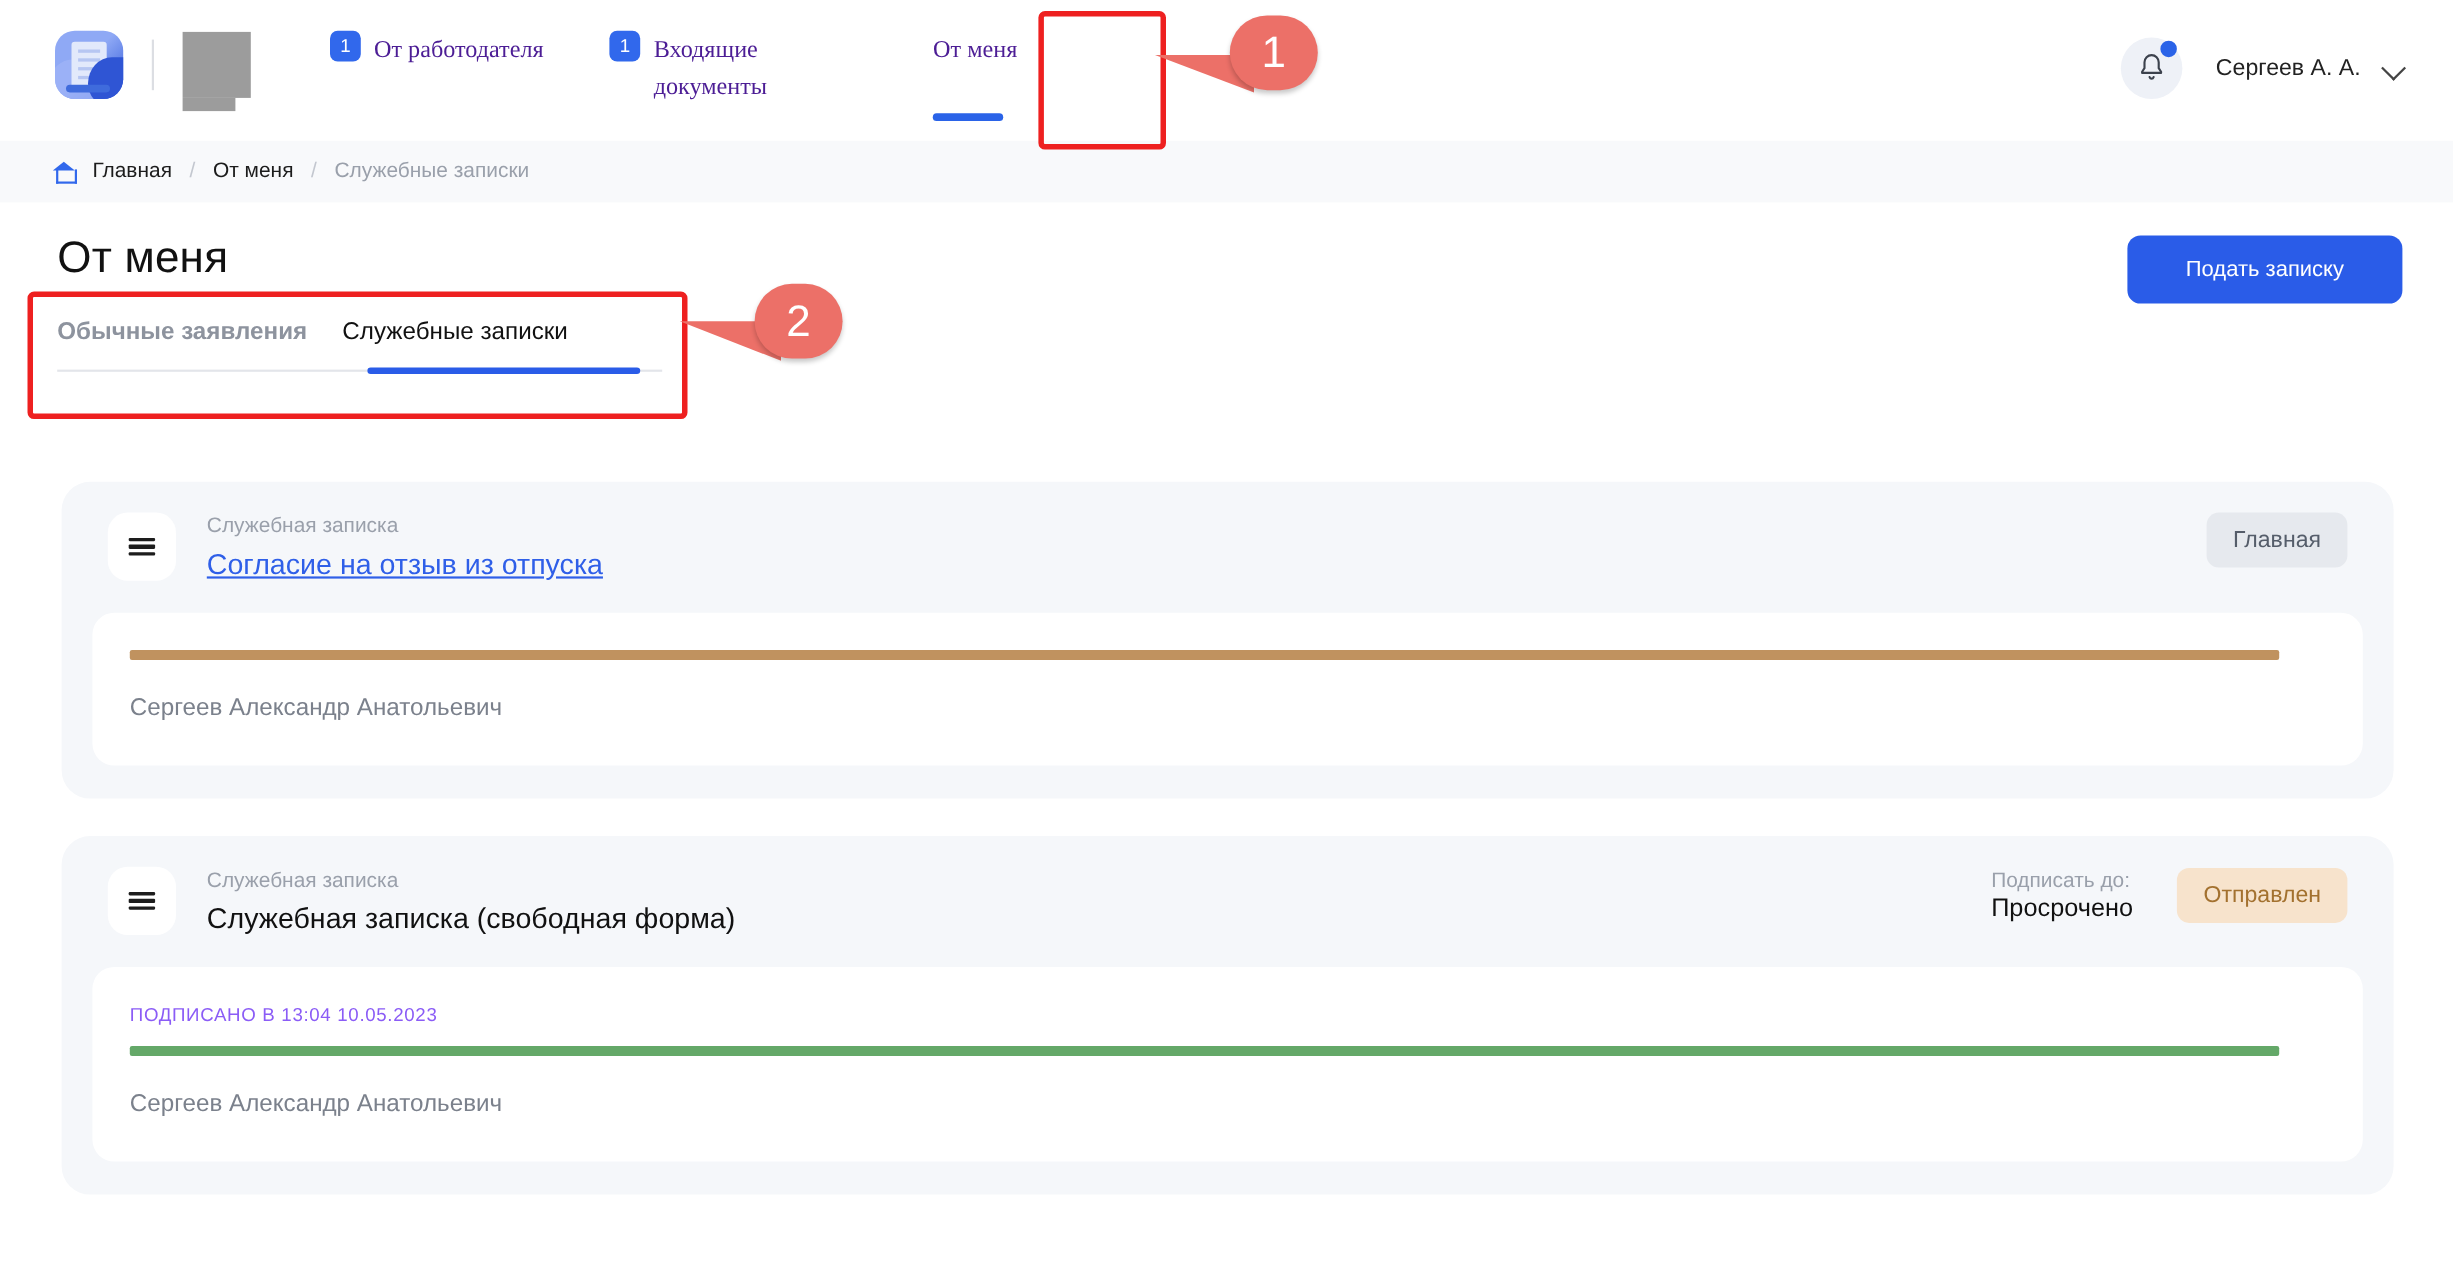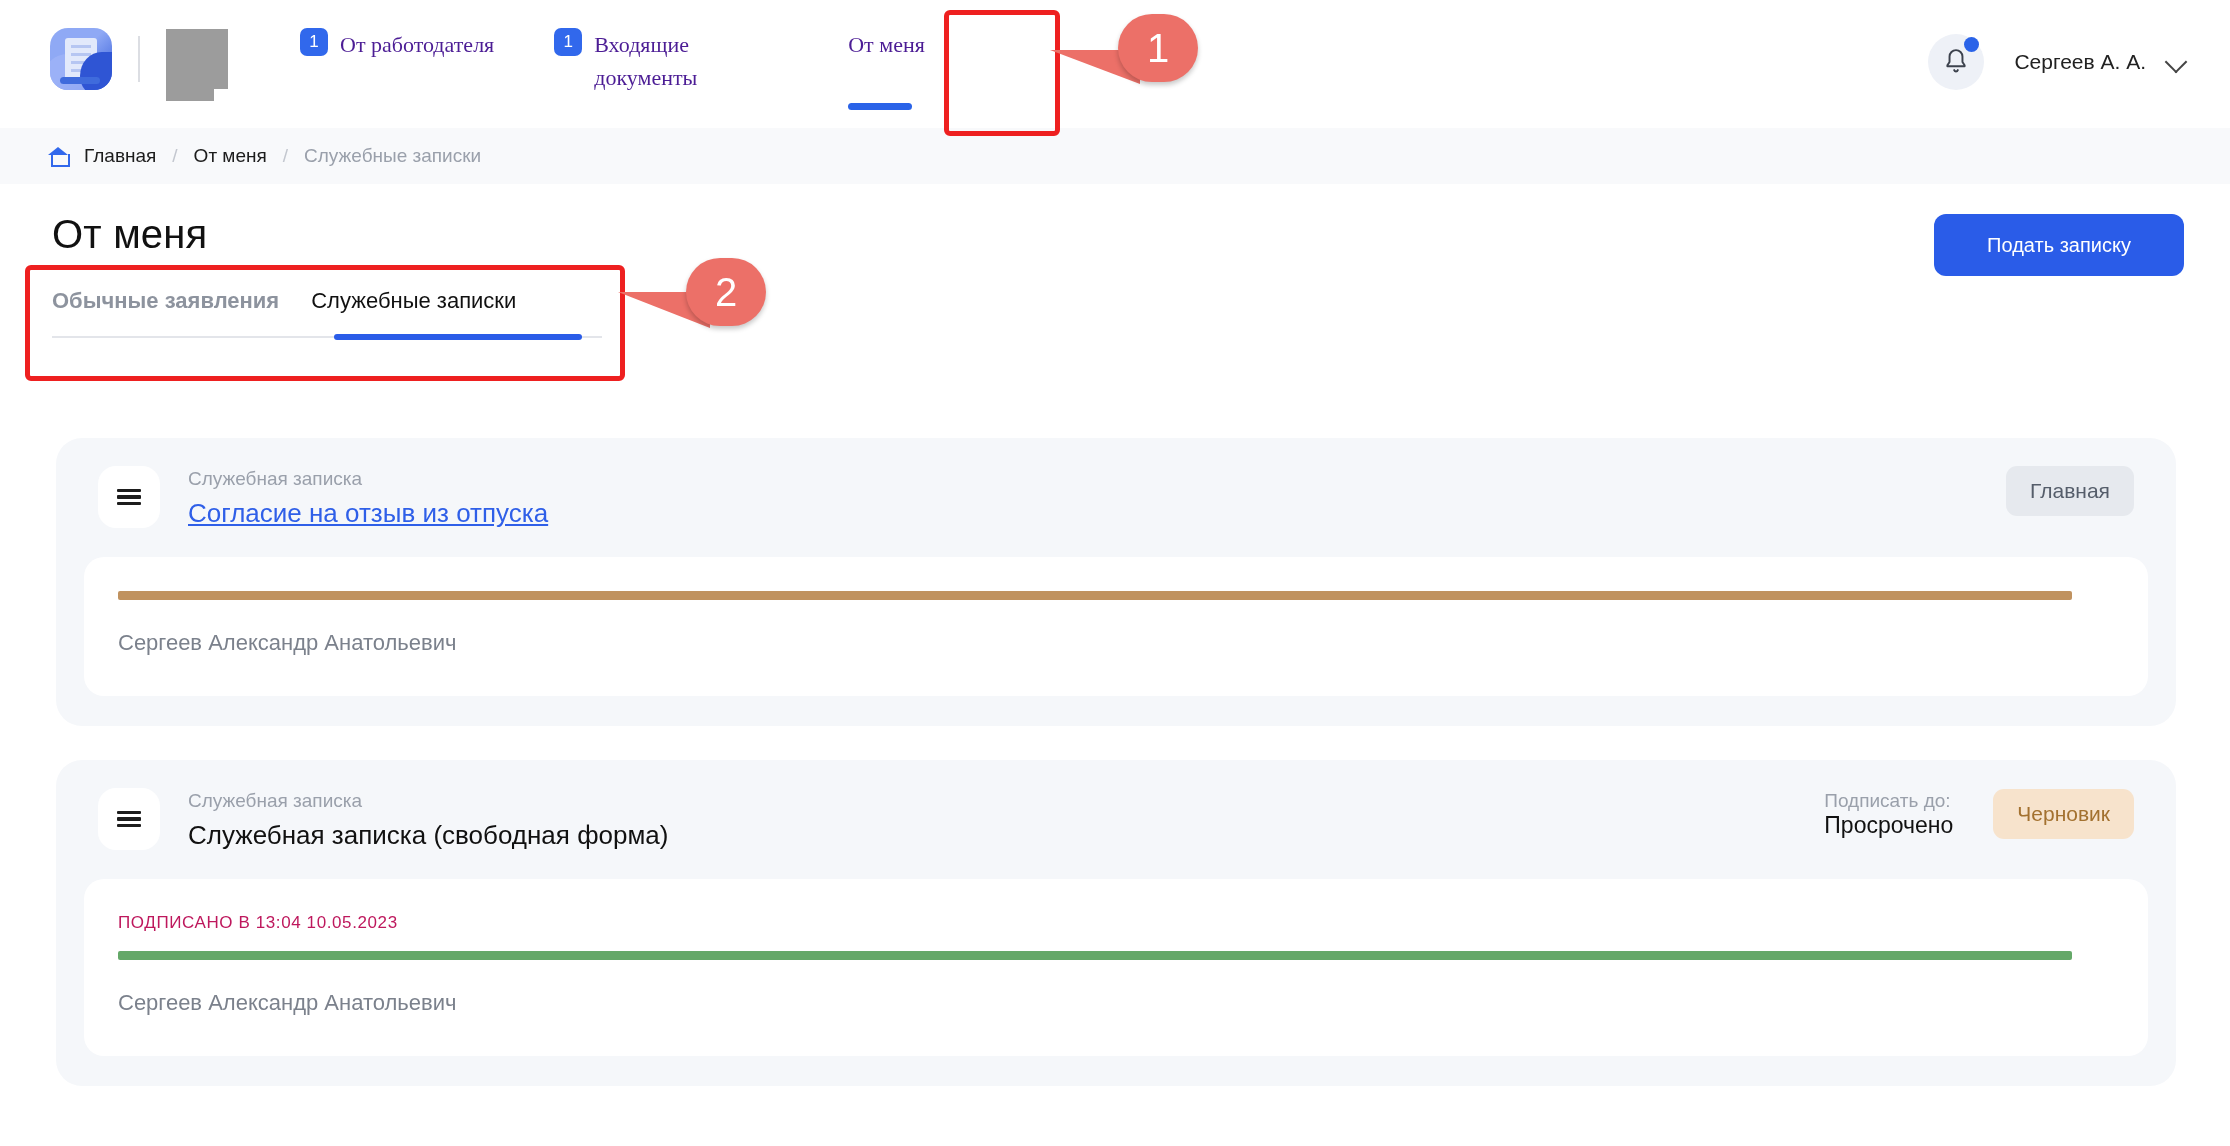--- a/index.html
+++ b/index.html
@@ -132,21 +132,21 @@
   .deadline-value { font-size: 23px; color: #111; }
   .badge { border-radius: 11px; padding: 13px 24px; font-size: 21px; white-space: nowrap; }
   .badge.draft { background: #e6e9ee; color: #555d6a; }
   .badge.sent { background: #f7e3cc; color: #a3712f; }
 
   .card-body { background: #ffffff; border-radius: 20px; margin: 28px 28px 0 28px; padding: 34px 34px 40px 34px; }
   .sig-grid { display: flex; }
   .sig-col { flex: 1 1 0; padding-right: 42px; }
   .sig-status { font-size: 17px; letter-spacing: .6px; margin-bottom: 18px; }
   .sig-status.warn { color: #c0925f; }
-  .sig-status.ok { color: #be185d; }
+  .sig-status.ok { color: #8b5cf6; }
   .sig-bar { height: 9px; border-radius: 2px; margin-bottom: 30px; }
   .sig-bar.warn { background: #c0925f; }
   .sig-bar.ok { background: #64a868; }
   .sig-name { font-size: 22px; color: #7b818c; }
 
   
   .anno-box { position: absolute; border: 5px solid #ee2020; border-radius: 6px; pointer-events: none; }
   .anno-box-1 { left: 944px; top: 10px; width: 116px; height: 126px; }
   .anno-box-2 { left: 25px; top: 265px; width: 600px; height: 116px; }
 
@@ -291,21 +291,21 @@
         </div>
         <div class="card-head-text">
           <div class="card-kicker">Служебная записка</div>
           <div class="card-title">Служебная записка (свободная форма)</div>
         </div>
         <div class="card-head-right">
           <div class="deadline">
             <div class="deadline-label">Подписать до:</div>
             <div class="deadline-value">Просрочено</div>
           </div>
-          <div class="badge sent">Черновик</div>
+          <div class="badge sent">Отправлен</div>
         </div>
       </div>
       <div class="card-body">
         <div class="sig-grid">
           <div class="sig-col">
             <div class="sig-status ok">ПОДПИСАНО В 13:04 10.05.2023</div>
             <div class="sig-bar ok"></div>
             <div class="sig-name">Сергеев Александр Анатольевич</div>
           </div>
         </div>

